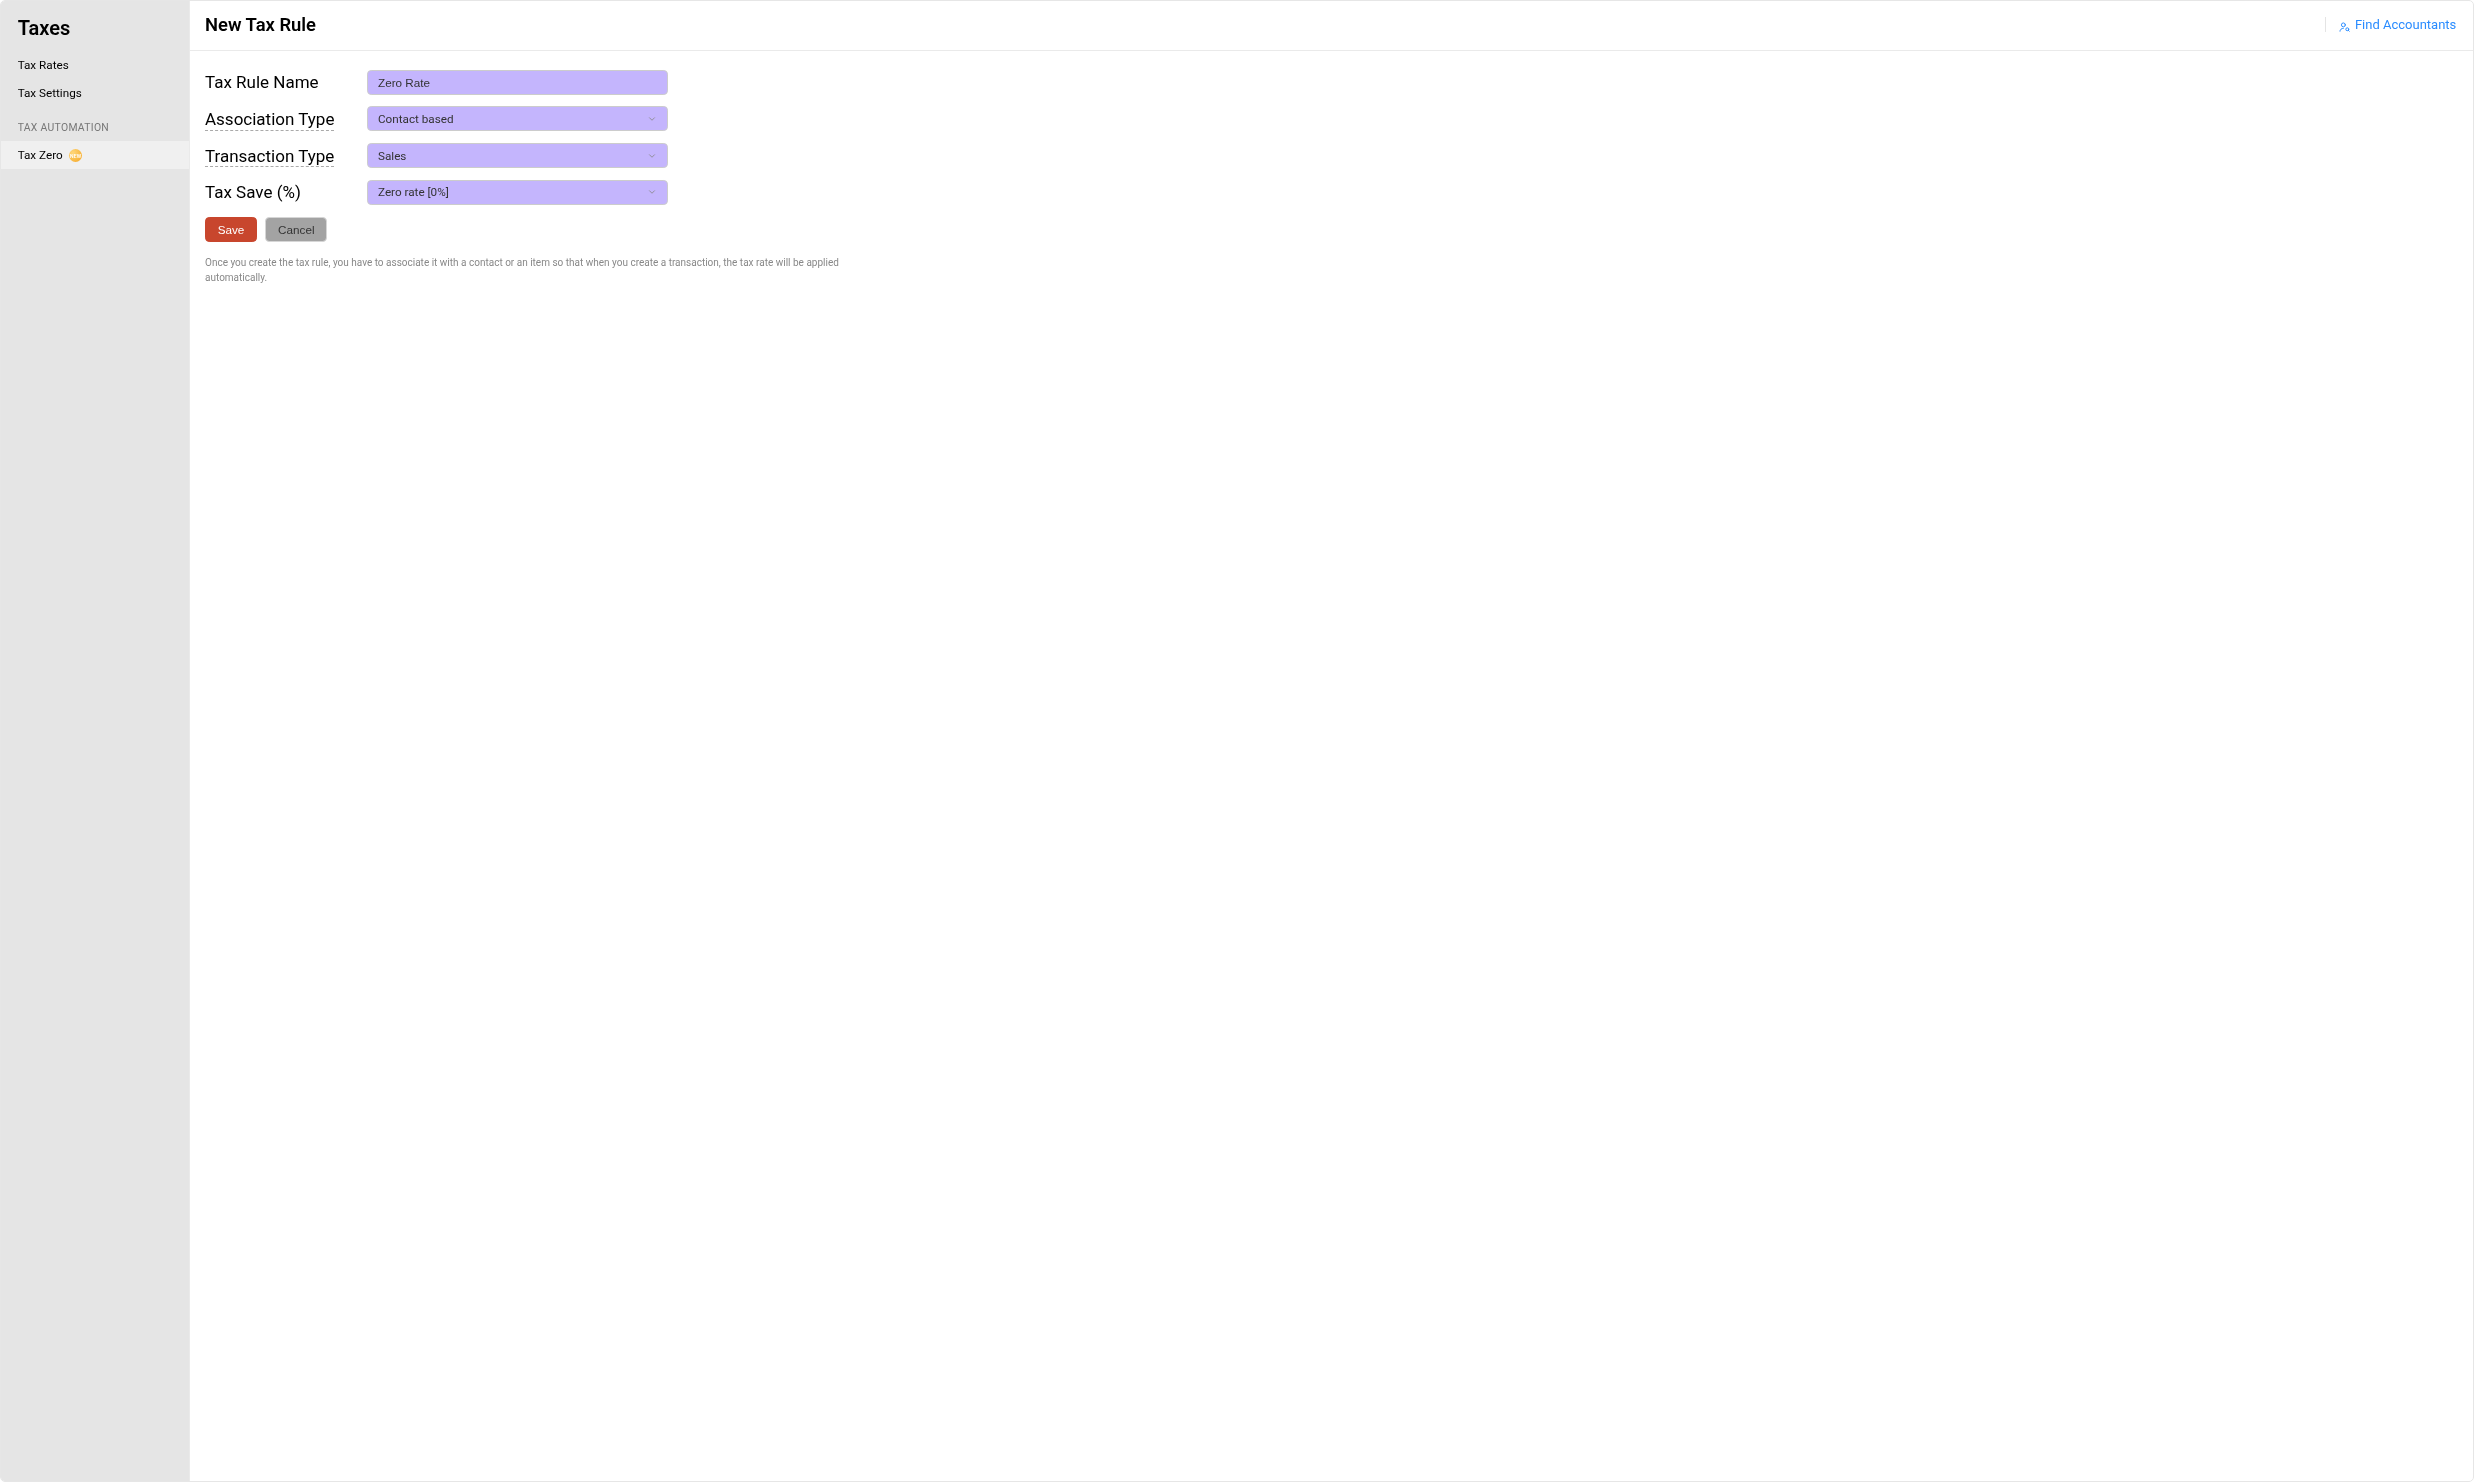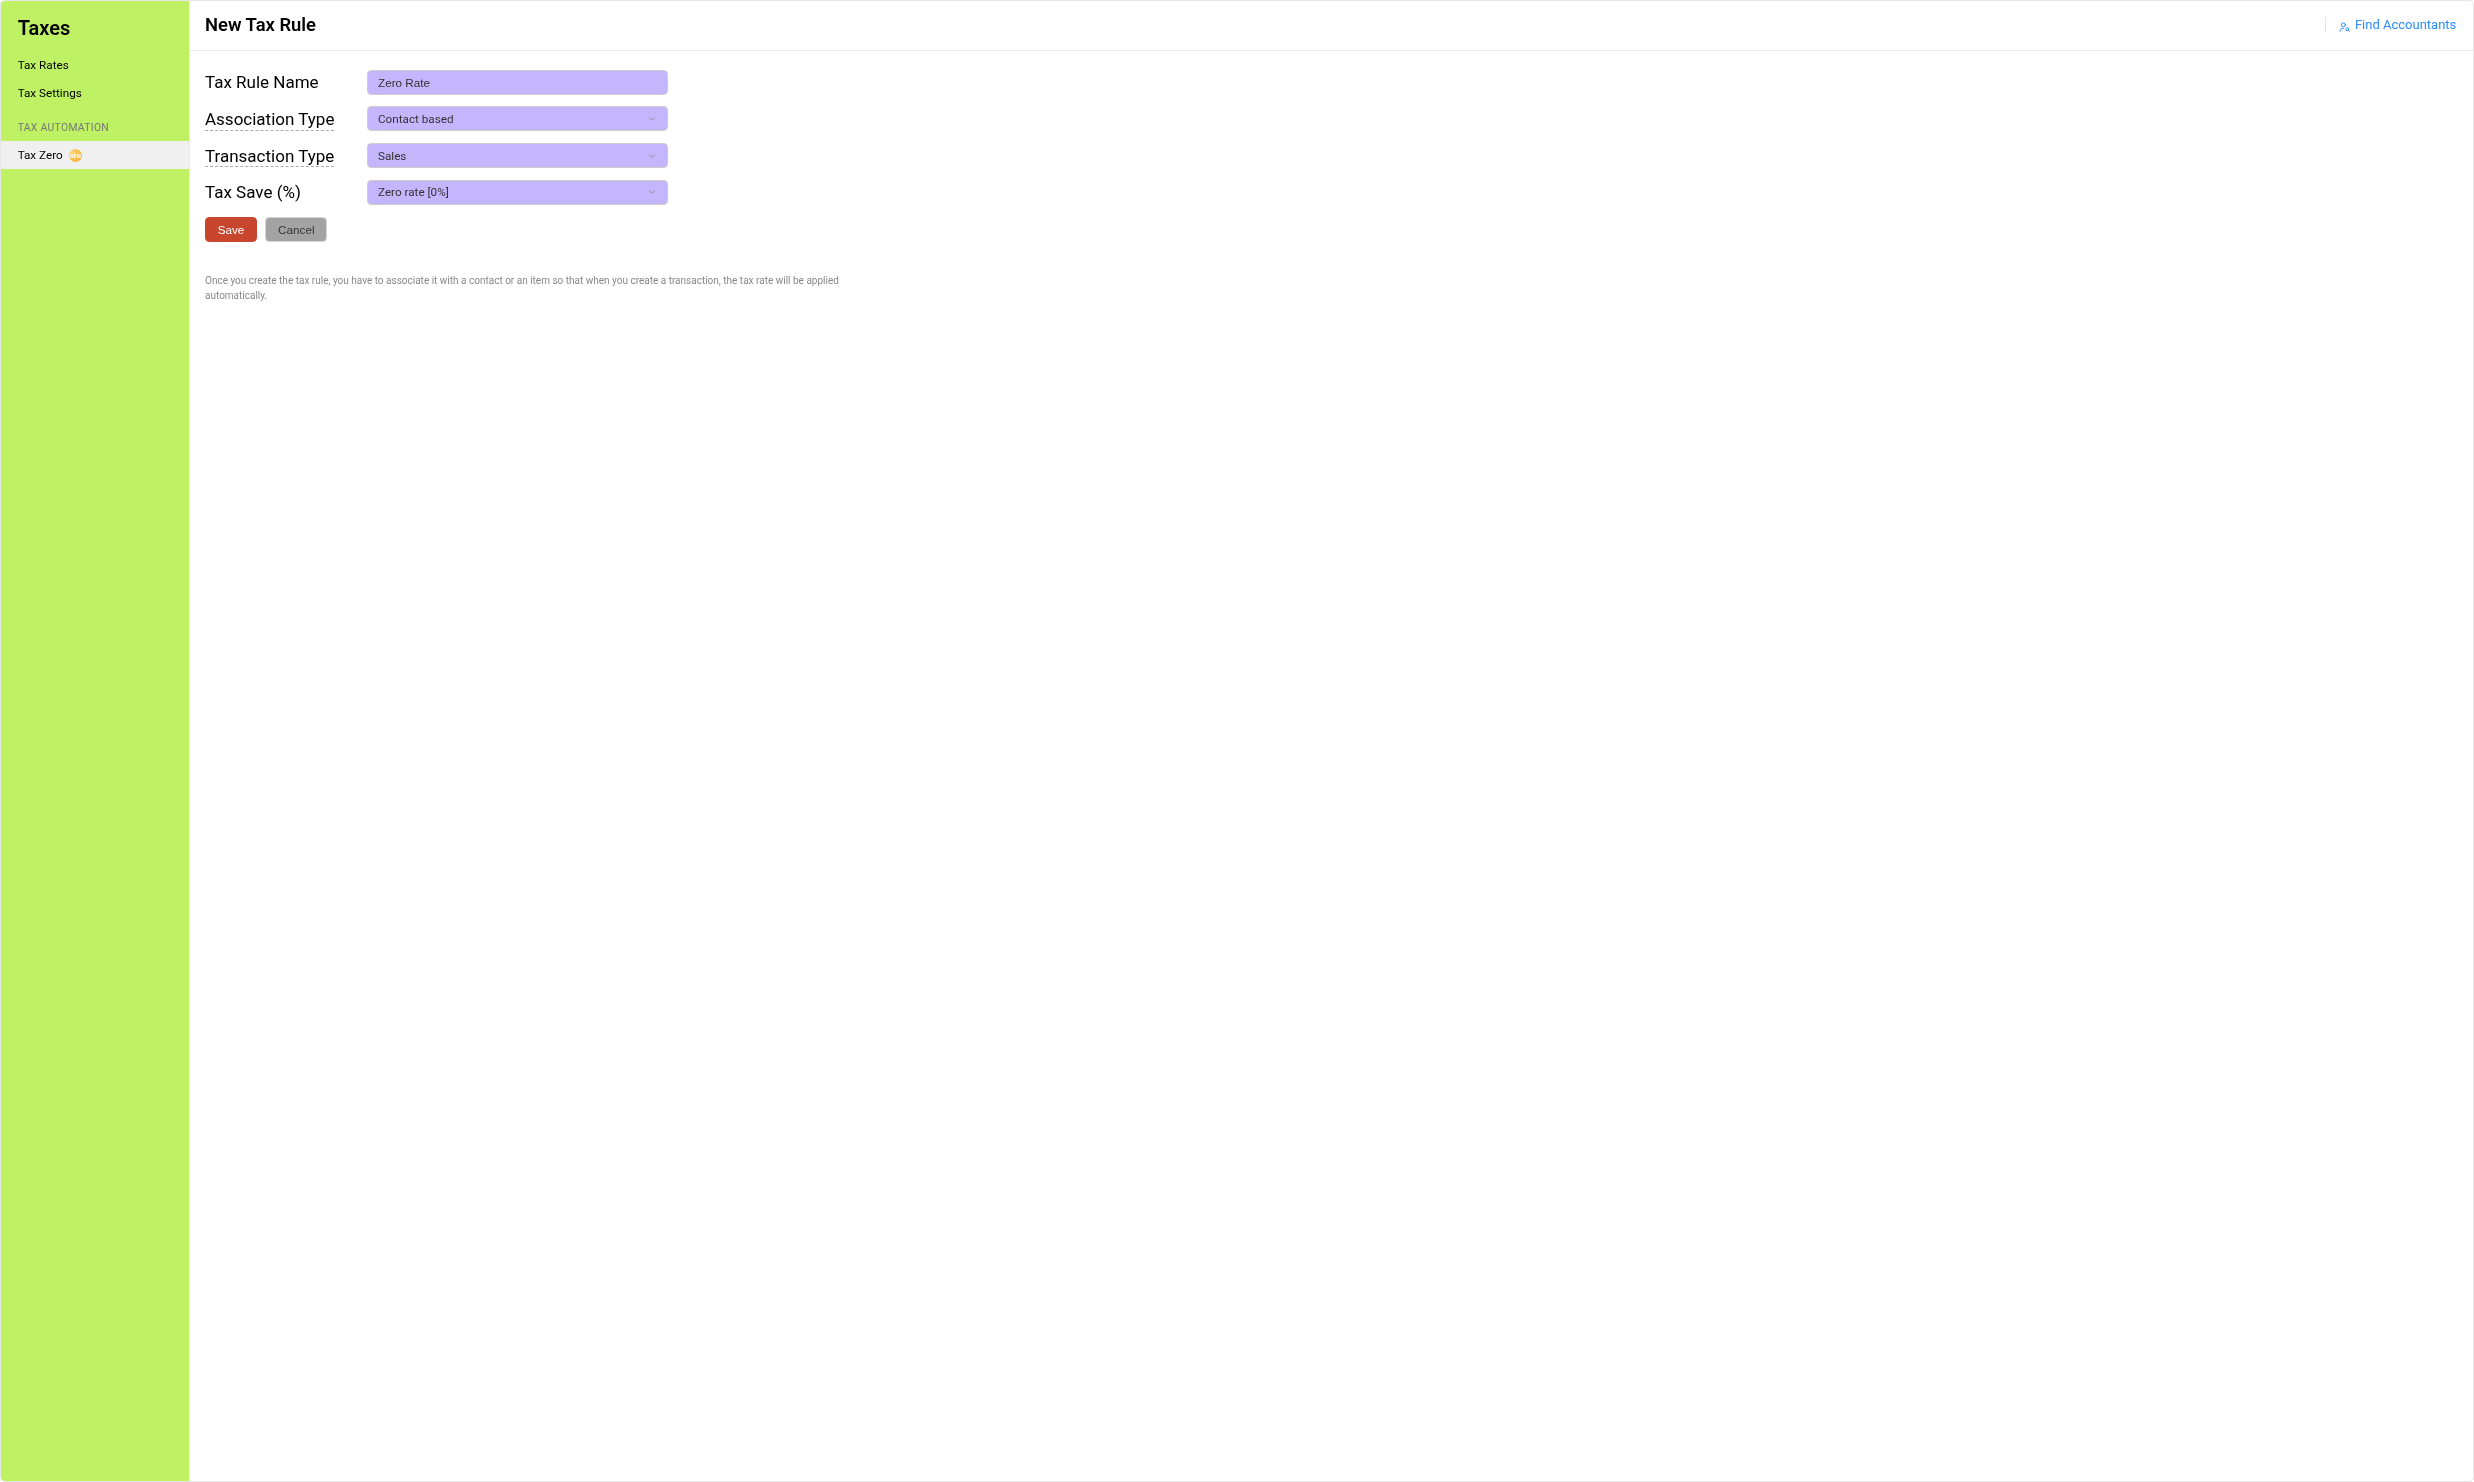--- a/index.html
+++ b/index.html
@@ -17,21 +17,21 @@
     min-height: 100vh;
     border: 0.8px solid #e6e6e6;
     border-radius: 5px;
     overflow: hidden;
   }
   
   .sidebar {
     width: 189px;
     flex-shrink: 0;
     border-right: 0.8px solid #eaeaea;
-    background: #bef264;
+    background: #e5e5e5;
   }
   .sidebar-title {
     font-size: 20px;
     font-weight: 600;
     padding: 15px 16.7px 11.7px 16.7px;
     color: #000;
   }
   .nav-item {
     padding: 6.7px 16.7px;
     font-size: 11.7px;
@@ -137,21 +137,21 @@
   .chevron {
     color: #888;
     flex-shrink: 0;
     margin-left: 6.7px;
   }
   
   .button-row {
     display: flex;
     gap: 8.4px;
     margin-top: 3.3px;
-    margin-bottom: 31px;
+    margin-bottom: 13px;
   }
   .btn {
     height: 25px;
     padding: 0 11.7px;
     border-radius: 4.2px;
     font-size: 11.7px;
     display: inline-flex;
     align-items: center;
     justify-content: center;
     cursor: pointer;

